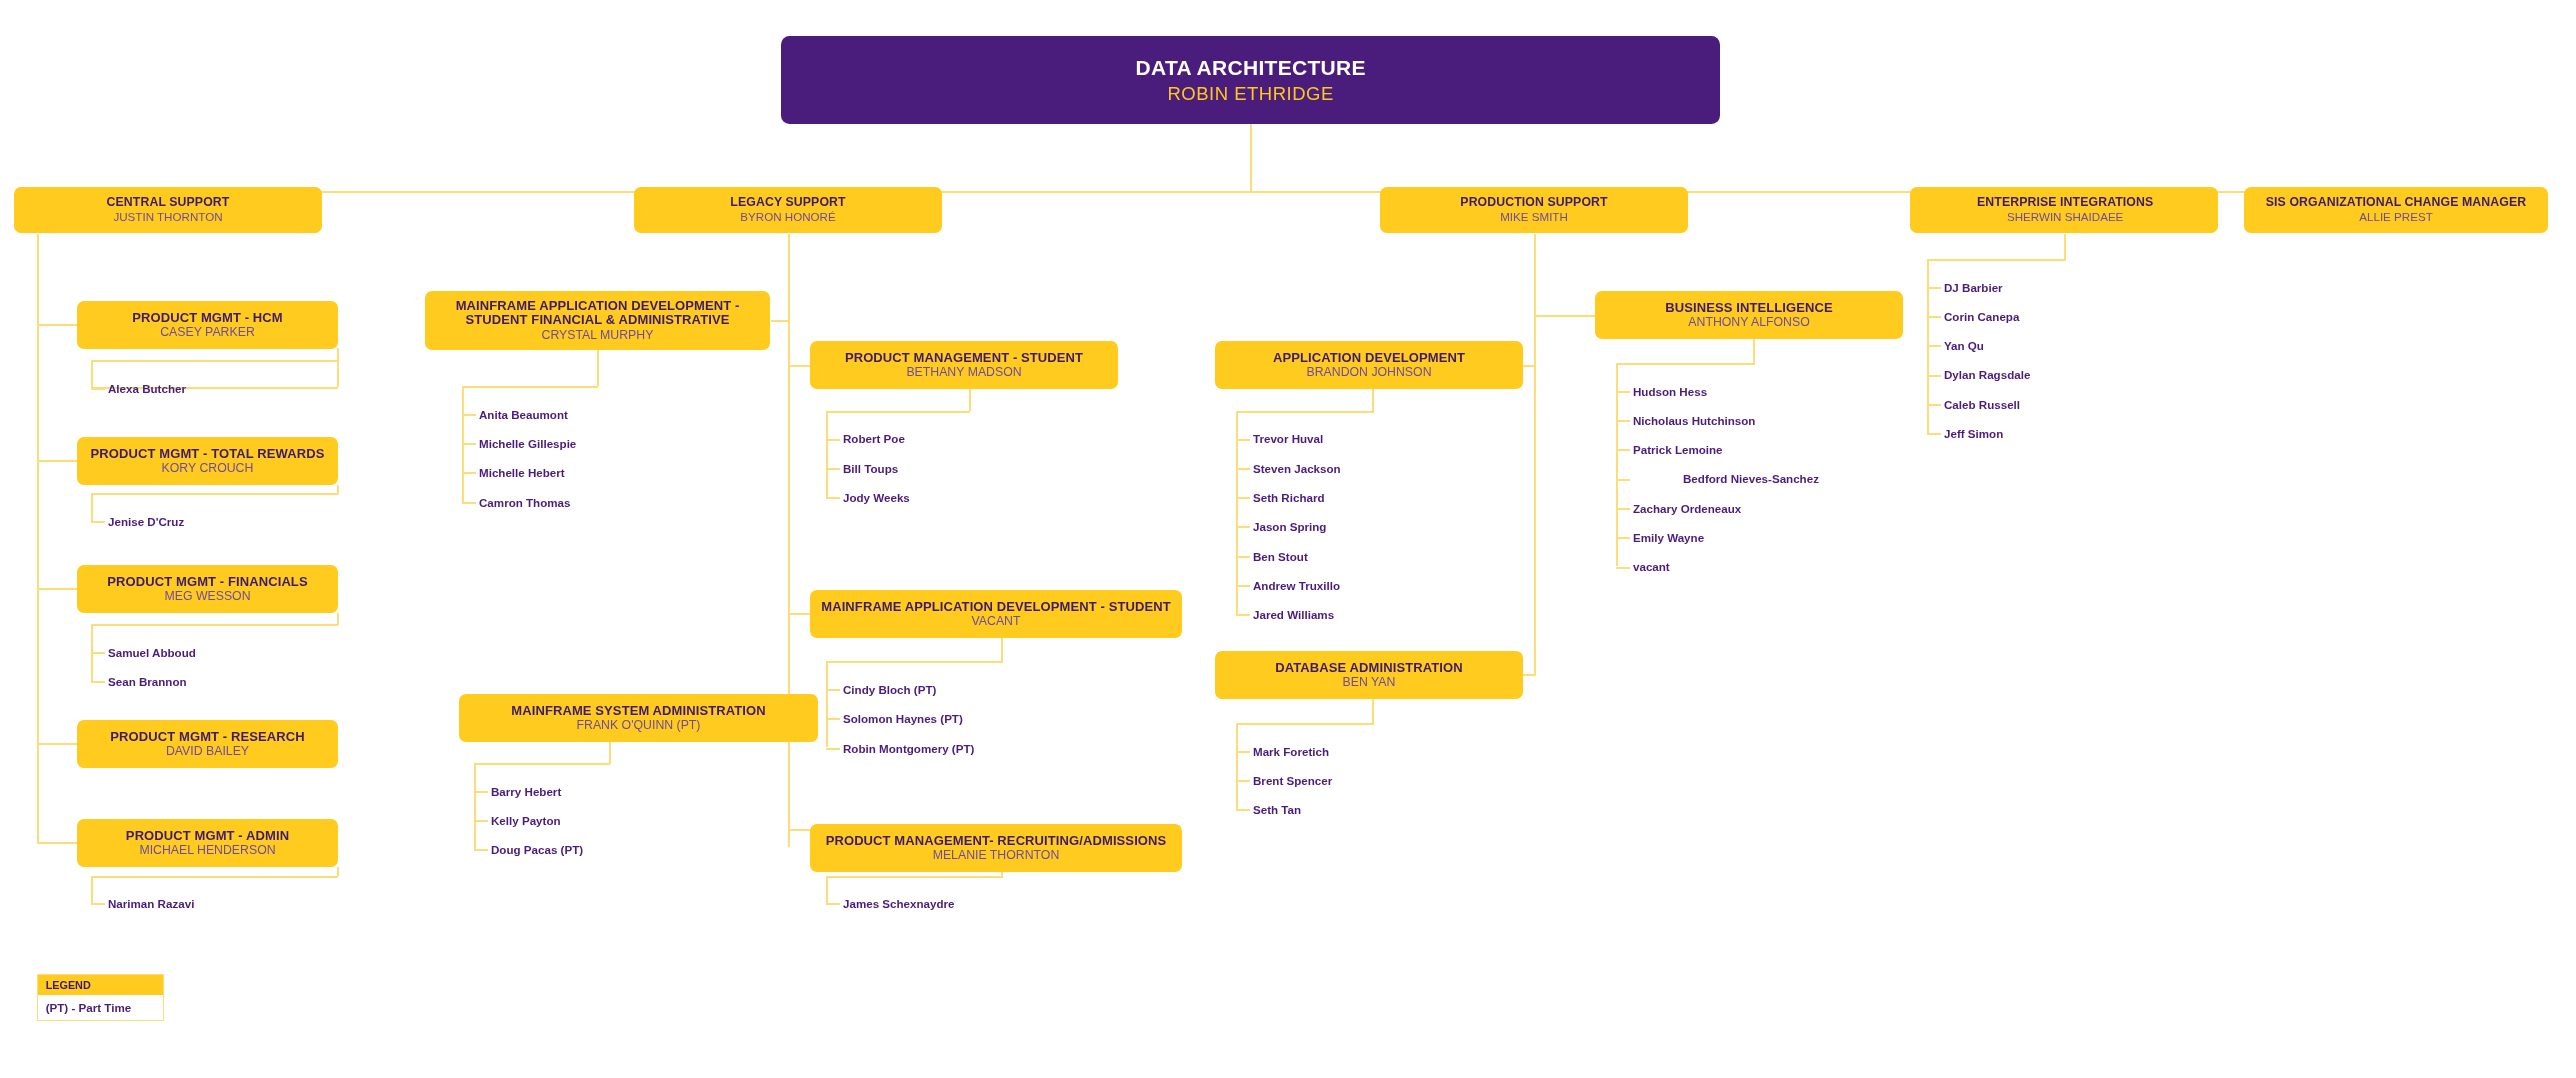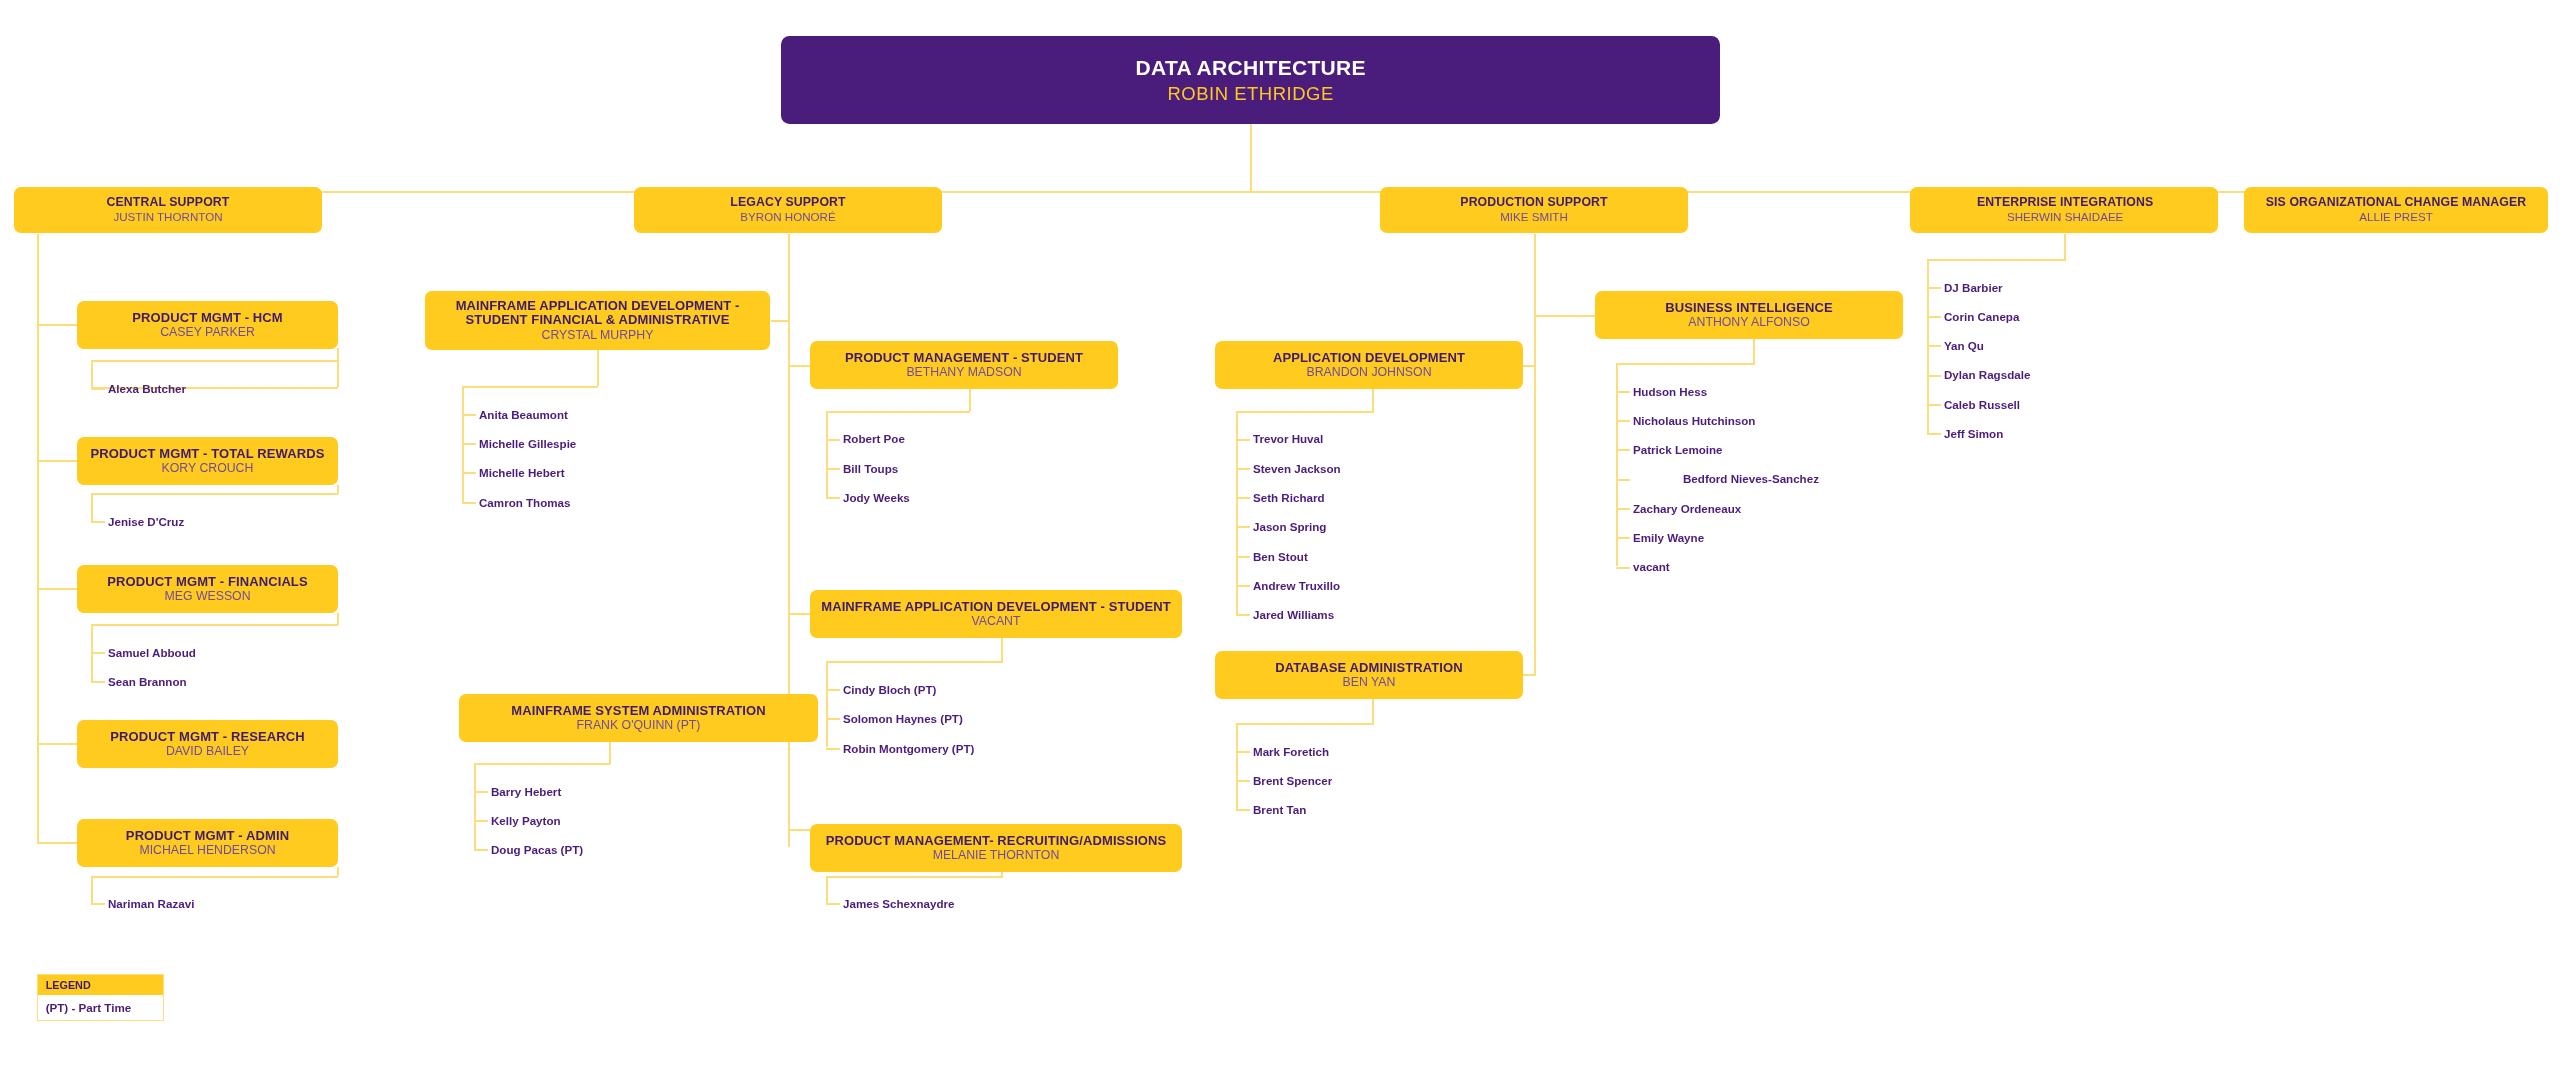--- a/index.html
+++ b/index.html
@@ -302,21 +302,21 @@
     <div class="ln hl" style="left: 1236px; top: 614px; width: 14px; height: 1.5px;"></div>
     <div class="leaf" style="left: 1253px; top: 608px;">Jared Williams</div>
     <div class="ln vl" style="left: 1372px; top: 699px; width: 1.5px; height: 24px;"></div>
     <div class="ln hl" style="left: 1236px; top: 723px; width: 138px; height: 1.5px;"></div>
     <div class="ln vl" style="left: 1236px; top: 723px; width: 1.5px; height: 86px;"></div>
     <div class="ln hl" style="left: 1236px; top: 751px; width: 14px; height: 1.5px;"></div>
     <div class="leaf" style="left: 1253px; top: 745px;">Mark Foretich</div>
     <div class="ln hl" style="left: 1236px; top: 780px; width: 14px; height: 1.5px;"></div>
     <div class="leaf" style="left: 1253px; top: 774px;">Brent Spencer</div>
     <div class="ln hl" style="left: 1236px; top: 809px; width: 14px; height: 1.5px;"></div>
-    <div class="leaf" style="left: 1253px; top: 803px;">Brent Tan</div>
+    <div class="leaf" style="left: 1253px; top: 803px;">Seth Tan</div>
     <div class="ln vl" style="left: 1753px; top: 339px; width: 1.5px; height: 24px;"></div>
     <div class="ln hl" style="left: 1616px; top: 363px; width: 139px; height: 1.5px;"></div>
     <div class="ln vl" style="left: 1616px; top: 363px; width: 1.5px; height: 203px;"></div>
     <div class="ln hl" style="left: 1616px; top: 391px; width: 14px; height: 1.5px;"></div>
     <div class="leaf" style="left: 1633px; top: 385px;">Hudson Hess</div>
     <div class="ln hl" style="left: 1616px; top: 420px; width: 14px; height: 1.5px;"></div>
     <div class="leaf" style="left: 1633px; top: 414px;">Nicholaus Hutchinson</div>
     <div class="ln hl" style="left: 1616px; top: 449px; width: 14px; height: 1.5px;"></div>
     <div class="leaf" style="left: 1633px; top: 443px;">Patrick Lemoine</div>
     <div class="ln hl" style="left: 1616px; top: 479px; width: 14px; height: 1.5px;"></div>

